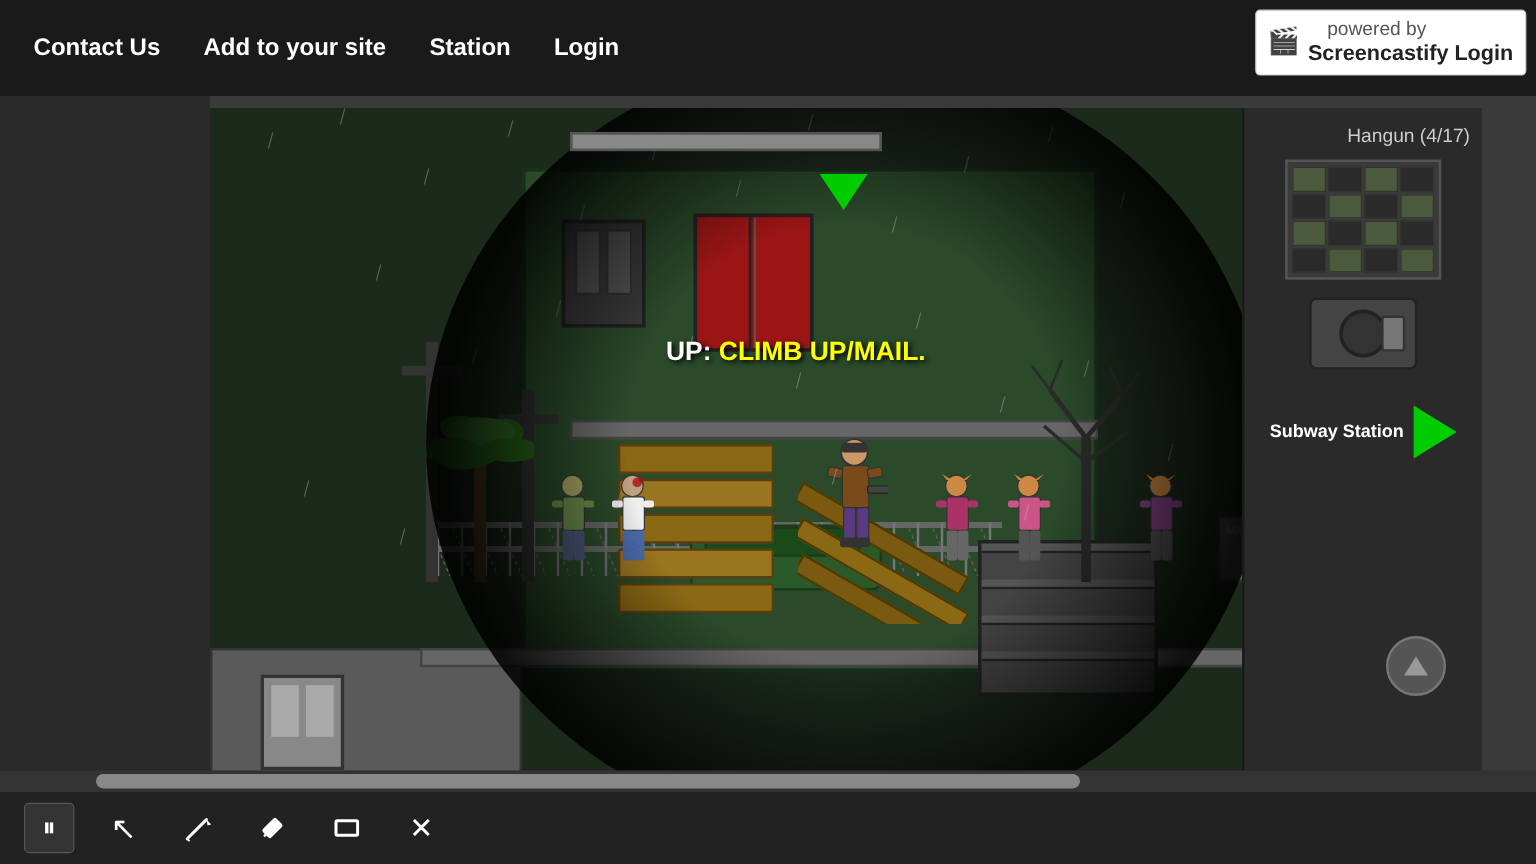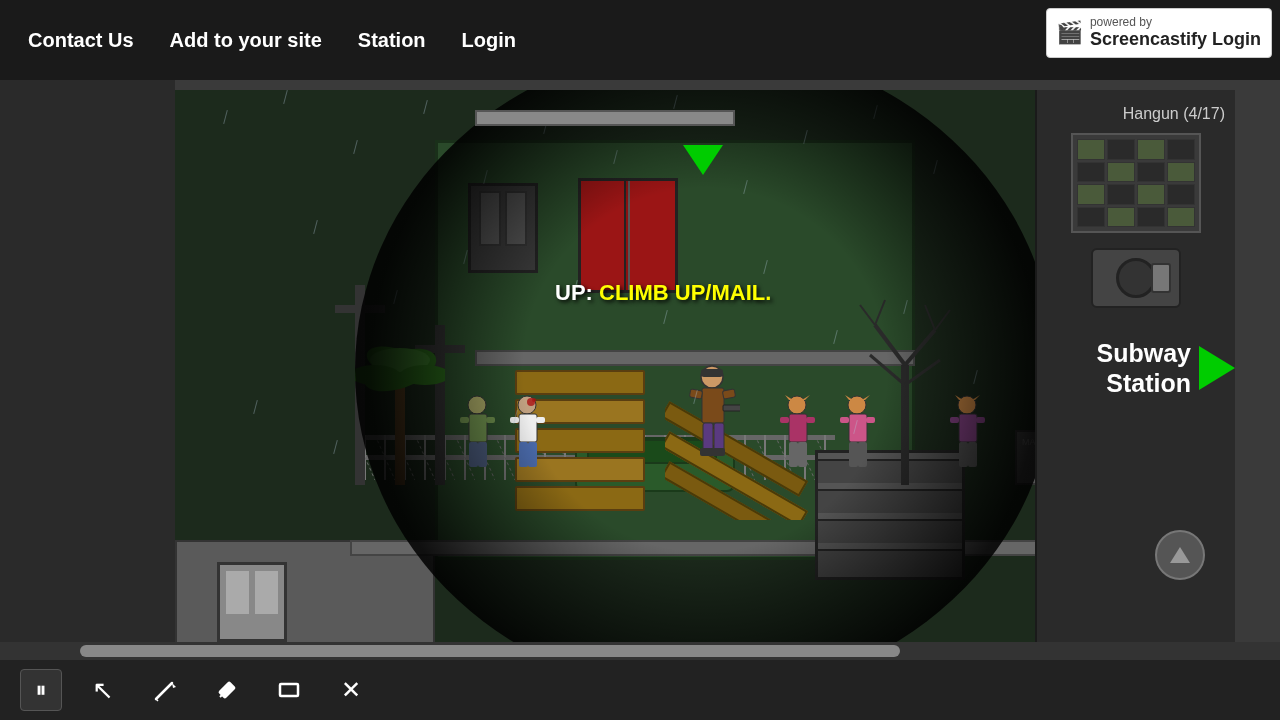--- a/index.html
+++ b/index.html
@@ -46,23 +46,24 @@
       display: flex;
       align-items: center;
       gap: 6px;
       z-index: 200;
     }
     #screencastify-badge .film-icon {
       color: #333;
       font-size: 22px;
     }
     #screencastify-badge .badge-text {
-      font-size: 12px;
+      font-size: 16px;
       color: #555;
       line-height: 1.2;
+      margin-left: 16px;
     }
     #screencastify-badge .badge-title {
       font-size: 18px;
       font-weight: bold;
       color: #222;
       line-height: 1.2;
     }
 
     
     #game-area {
@@ -235,23 +236,23 @@
 
     
     .subway-nav {
       display: flex;
       align-items: center;
       gap: 8px;
       margin-top: 20px;
     }
     .subway-label {
       color: #fff;
-      font-size: 25px;
+      font-size: 15px;
       font-weight: bold;
-      text-align: right;
+      text-align: left;
       line-height: 1.2;
     }
     .nav-arrow-right {
       width: 0;
       height: 0;
       border-top: 22px solid transparent;
       border-bottom: 22px solid transparent;
       border-left: 36px solid #00cc00;
       cursor: pointer;
     }

